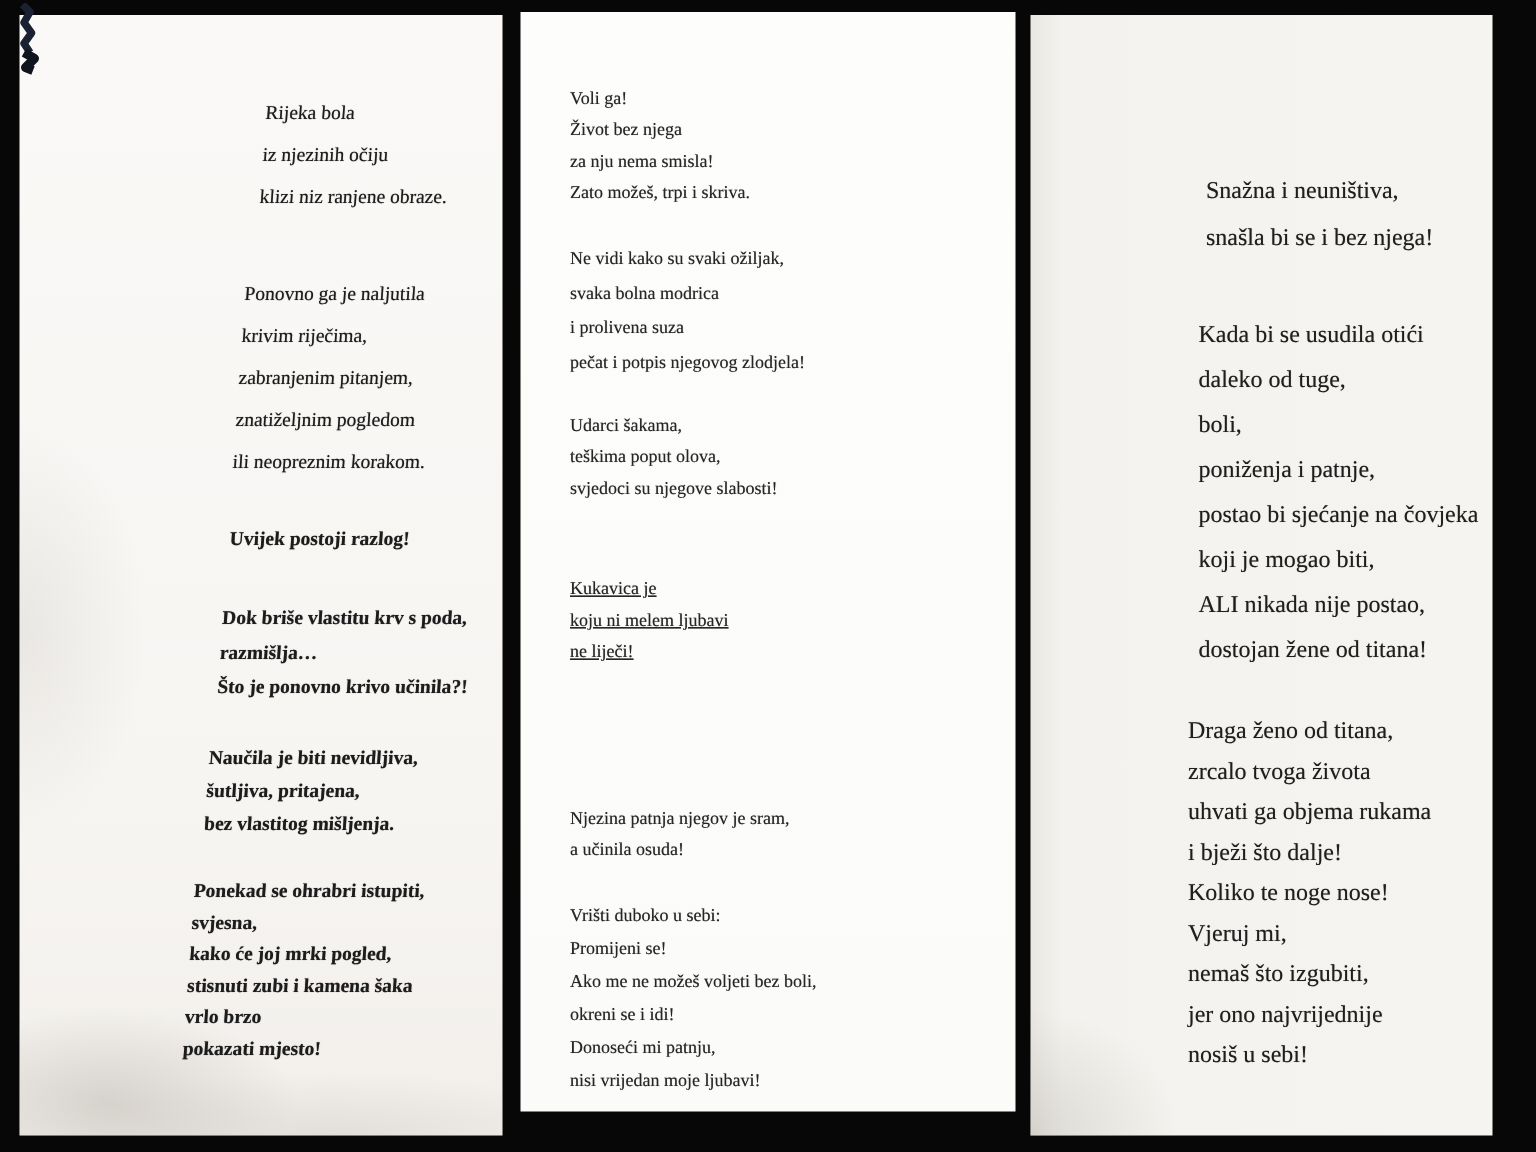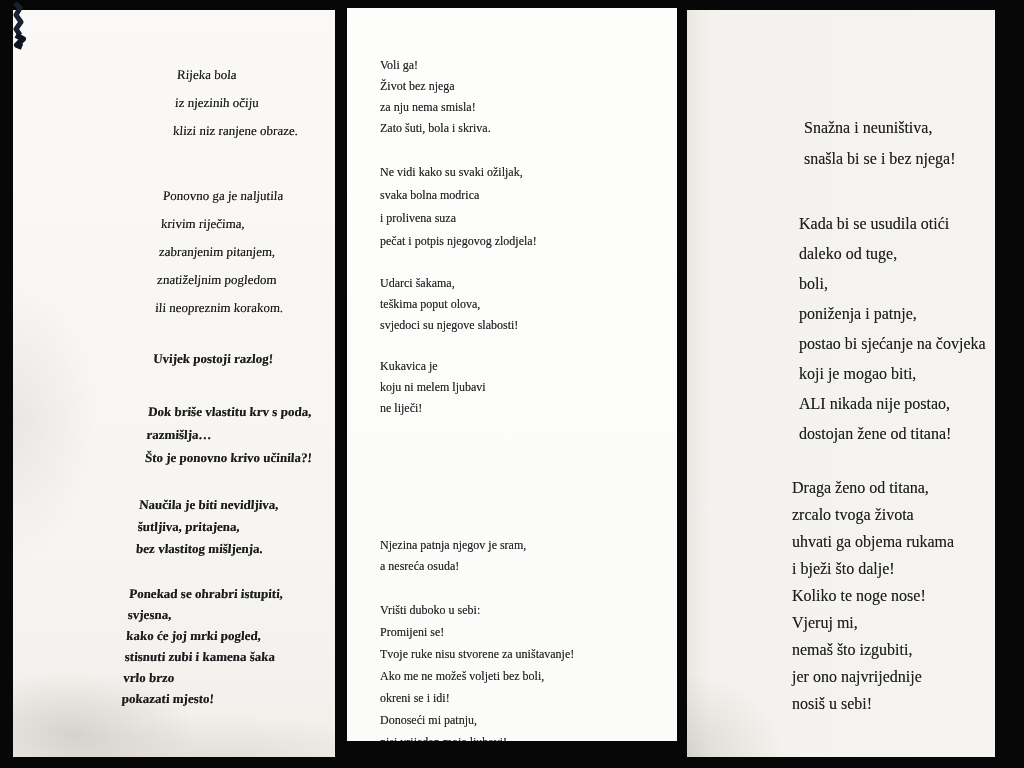--- a/index.html
+++ b/index.html
@@ -62,21 +62,21 @@
   
   .page-2 .stanza {
     font-size: 12px;
     left: 33px;
     color: #262626;
     text-shadow: 0 0 0.5px rgba(38,38,38,0.55);
   }
   .p2s1 { top: 47px;  line-height: 21px; }
   .p2s2 { top: 153px; line-height: 23px; }
   .p2s3 { top: 265px; line-height: 21px; }
-  .p2s4 { top: 348px; line-height: 21px; }
+  .p2s4 { top: 374px; line-height: 21px; text-decoration: underline; }
   .p2s5 { top: 438px; line-height: 22px; }
   .p2s6 { top: 527px; line-height: 21px; }
   .p2s7 { top: 591px; line-height: 22px; }
 
   
   .page-3 .stanza {
     font-size: 16px;
     color: #1e1e1e;
     text-shadow: 0 0 0.5px rgba(30,30,30,0.5);
   }
@@ -128,46 +128,45 @@
       <div class="line">vrlo brzo</div>
       <div class="line">pokazati mjesto!</div>
     </div>
   </div>
 
   <div class="panel page-2">
     <div class="stanza p2s1">
       <div class="line">Voli ga!</div>
       <div class="line">Život bez njega</div>
       <div class="line">za nju nema smisla!</div>
-      <div class="line">Zato šuti, bola i skriva.</div>
+      <div class="line">Zato možeš, trpi i skriva.</div>
     </div>
     <div class="stanza p2s2">
       <div class="line">Ne vidi kako su svaki ožiljak,</div>
       <div class="line">svaka bolna modrica</div>
       <div class="line">i prolivena suza</div>
       <div class="line">pečat i potpis njegovog zlodjela!</div>
     </div>
     <div class="stanza p2s3">
       <div class="line">Udarci šakama,</div>
       <div class="line">teškima poput olova,</div>
       <div class="line">svjedoci su njegove slabosti!</div>
     </div>
     <div class="stanza p2s4">
       <div class="line">Kukavica je</div>
       <div class="line">koju ni melem ljubavi</div>
       <div class="line">ne liječi!</div>
     </div>
     <div class="stanza p2s6">
       <div class="line">Njezina patnja njegov je sram,</div>
-      <div class="line">a nesreća osuda!</div>
+      <div class="line">a učinila osuda!</div>
     </div>
     <div class="stanza p2s7">
       <div class="line">Vrišti duboko u sebi:</div>
       <div class="line">Promijeni se!</div>
-      <div class="line">Tvoje ruke nisu stvorene za uništavanje!</div>
       <div class="line">Ako me ne možeš voljeti bez boli,</div>
       <div class="line">okreni se i idi!</div>
       <div class="line">Donoseći mi patnju,</div>
       <div class="line">nisi vrijedan moje ljubavi!</div>
     </div>
   </div>
 
   <div class="panel page-3">
     <div class="stanza p3s1">
       <div class="line">Snažna i neuništiva,</div>

